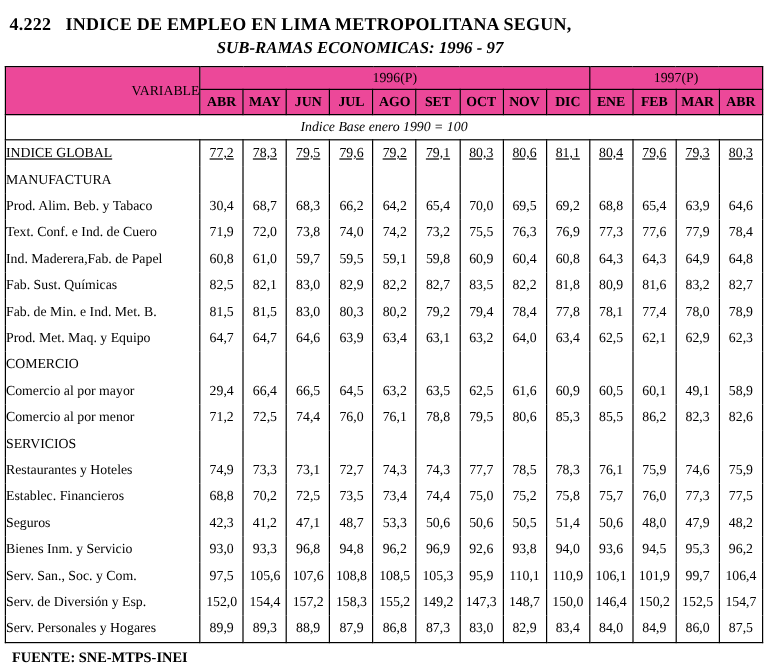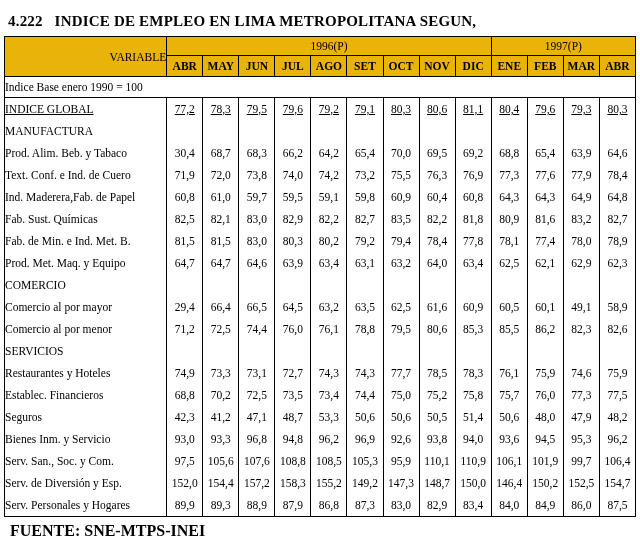--- a/index.html
+++ b/index.html
@@ -48,21 +48,21 @@
     table-layout: fixed;
   }
   table.maintable td, table.maintable th {
     border: 1px solid #000000;
     font-size: 11.5px;
     font-family: "Liberation Serif", serif;
     padding: 0;
     vertical-align: middle;
   }
   .cyan {
-    background: #eab308;
+    background: #ec4899;
   }
   .grp-head {
     text-align: center;
     font-weight: normal;
     font-size: 11.5px;
     height: 18px;
   }
   .col-head {
     text-align: center;
     font-size: 11.5px;
@@ -72,21 +72,22 @@
   .varhead {
     text-align: right;
     padding-left: 6px;
     font-size: 11.5px;
   }
   .base-row td {
     border-left: 1px solid #000;
     border-right: 1px solid #000;
     border-top: none;
     border-bottom: none;
-    text-align: left;
+    text-align: center;
+    font-style: italic;
     font-size: 11.5px;
     height: 20px;
   }
   .datacell {
     text-align: center;
     font-size: 11.5px;
     height: 22px;
     border-left: 1px solid #000 !important;
     border-right: 1px solid #000 !important;
     border-top: none !important;
@@ -103,37 +104,38 @@
     border-bottom: none !important;
     white-space: nowrap;
   }
   .underline-txt {
     text-decoration: underline;
   }
   .lastrow td {
     border-bottom: 1px solid #000 !important;
   }
   .footer {
-    font-size: 16px;
+    font-size: 12px;
     font-family: "Liberation Serif", serif;
     margin-top: 5px;
     padding-left: 6px;
     font-weight: bold;
   }
 </style>
 </head>
 <body>
 
 <div class="page">
 
   <div class="title-block">
     <div class="title-line1">
       <span>4.222</span>&nbsp;&nbsp;
       <span>INDICE DE EMPLEO EN LIMA METROPOLITANA SEGUN,</span>
     </div>
+    <div class="title-line2">SUB-RAMAS ECONOMICAS: 1996 - 97</div>
   </div>
 
   <table class="maintable">
     <colgroup>
       <col style="width:162px">
       <col style="width:36px">
         <col style="width:36px">
         <col style="width:36px">
       <col style="width:36px">
         <col style="width:36px">

